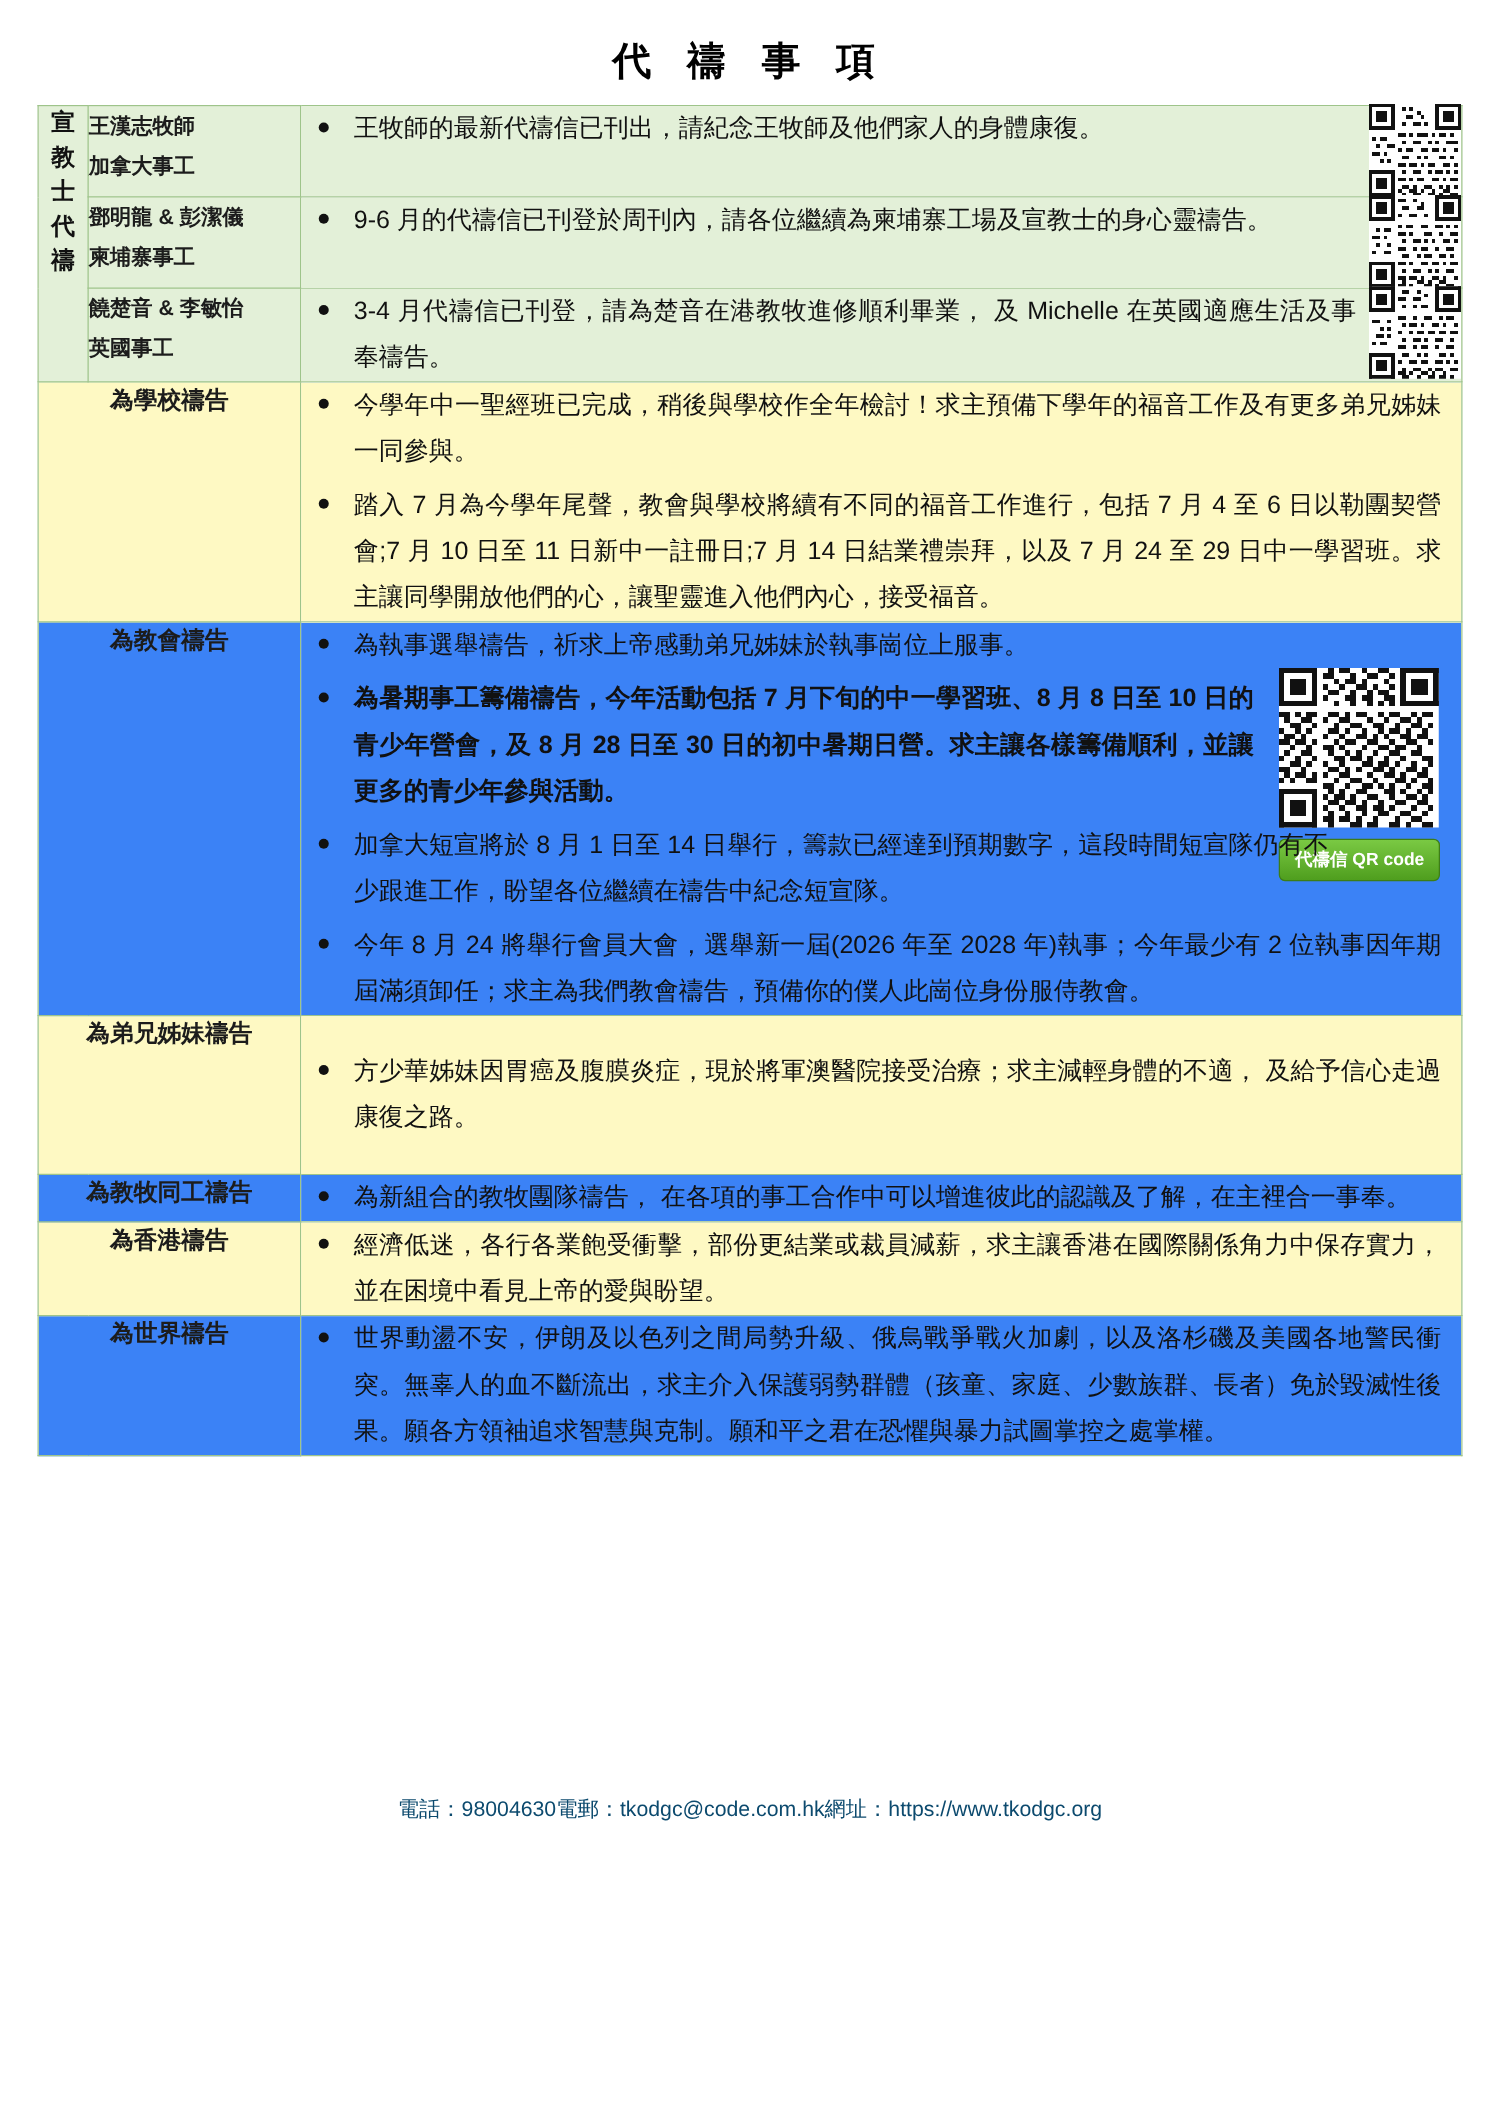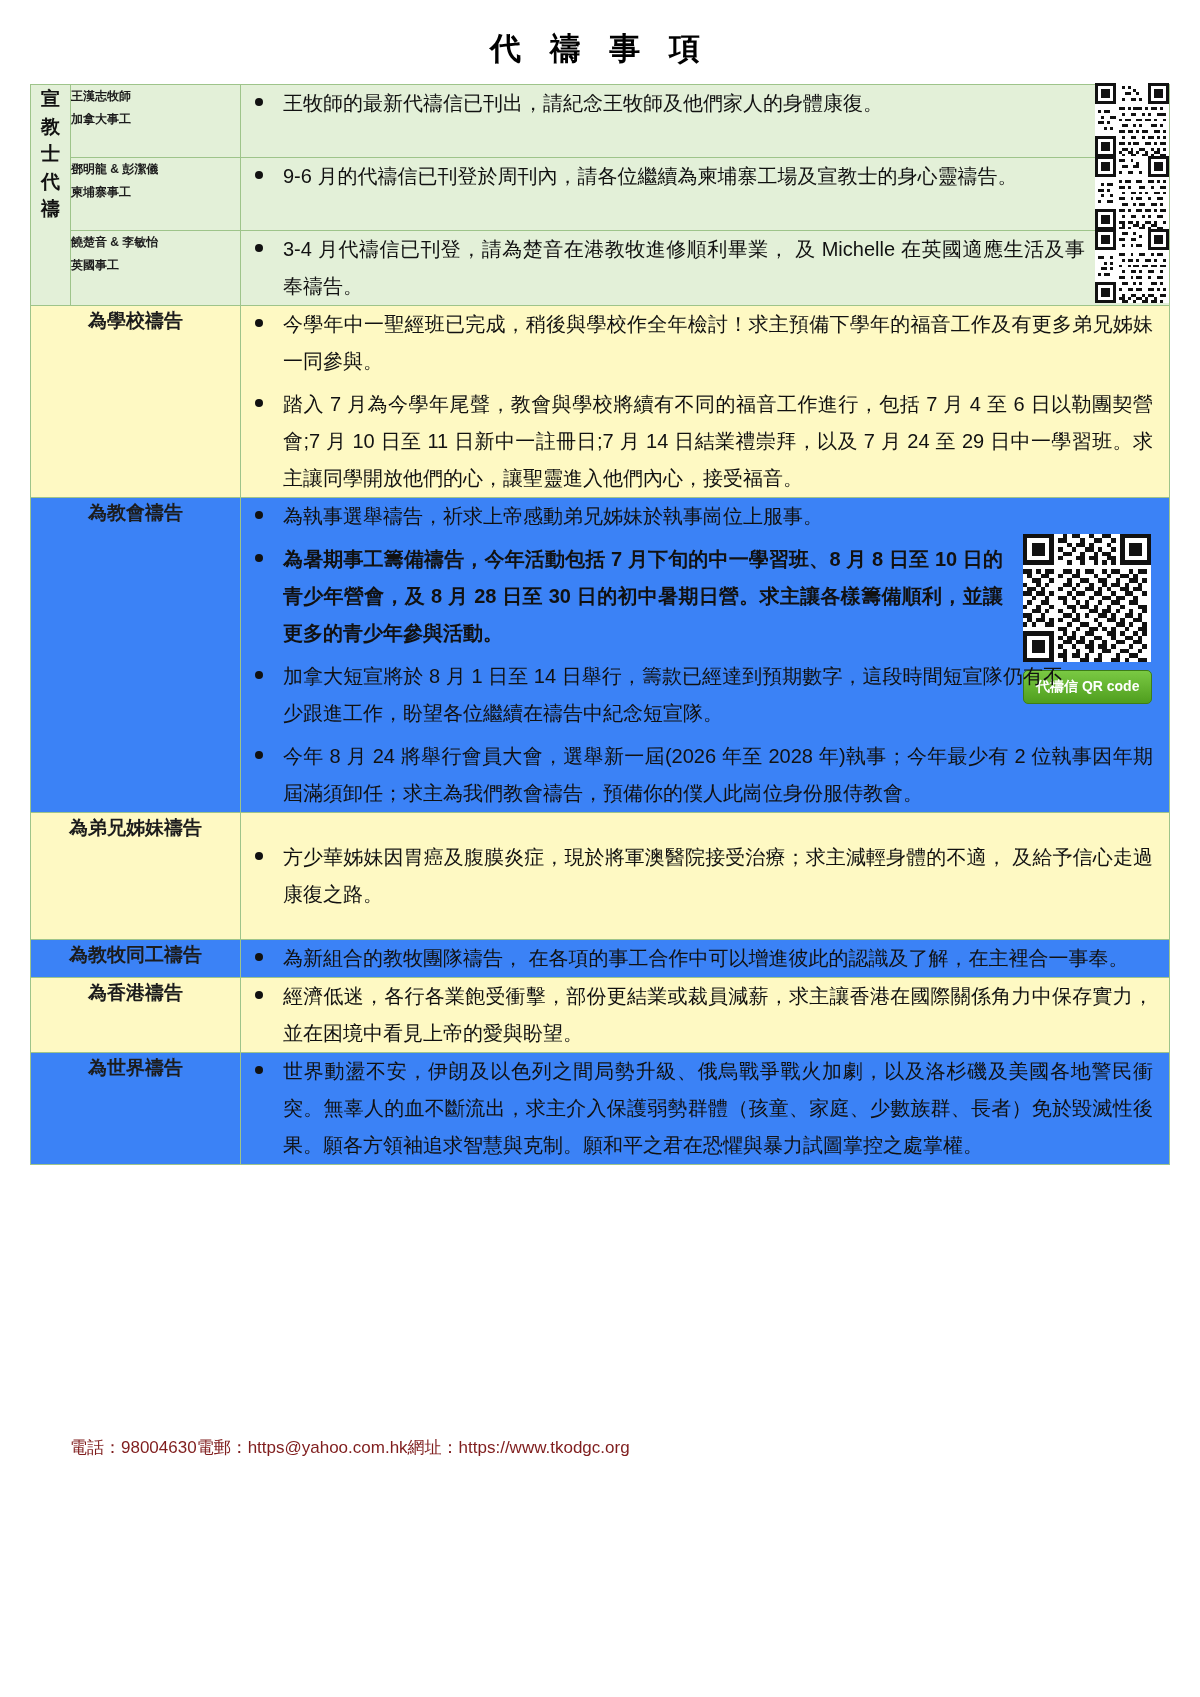--- a/index.html
+++ b/index.html
@@ -59,21 +59,21 @@
     font-weight: bold;
     line-height: 1.45;
     padding: 4px 2px;
   }
   .vert-label span {
     display: block;
   }
   .miss-name {
     width: 170px;
     vertical-align: middle;
-    font-size: 12px;
+    font-size: 17px;
     font-weight: bold;
     padding: 10px 8px 10px 14px;
     line-height: 1.9;
     color: #1c1c1c;
   }
   .miss-name .l2 { display:block; }
   .content-cell {
     padding: 10px 16px 12px 10px;
     position: relative;
   }
@@ -126,23 +126,23 @@
     padding: 7px 12px;
     border: 1px solid #3d7d17;
     white-space: nowrap;
   }
   .footer {
     position: absolute;
     left: 0;
     right: 0;
     bottom: 34px;
     display: flex;
-    justify-content: flex-start;
+    justify-content: center;
     font-size: 17px;
-    color: #7f1d1d;
+    color: #0c4a6e;
     padding: 0 70px;
     box-sizing: border-box;
   }
   .footer div { white-space: nowrap; }
 </style>
 </head>
 <body>
 
 <div class="page">
 
@@ -753,17 +753,17 @@
             <li>世界動盪不安，伊朗及以色列之間局勢升級、俄烏戰爭戰火加劇，以及洛杉磯及美國各地警民衝突。無辜人的血不斷流出，求主介入保護弱勢群體（孩童、家庭、少數族群、長者）免於毀滅性後果。願各方領袖追求智慧與克制。願和平之君在恐懼與暴力試圖掌控之處掌權。</li>
           </ul>
         </td>
       </tr>
 
     </tbody>
   </table>
 
   <div class="footer">
     <div>電話：98004630</div>
-    <div>電郵：https@yahoo.com.hk</div>
+    <div>電郵：tkodgc@code.com.hk</div>
     <div>網址：https://www.tkodgc.org</div>
   </div>
 
 </div>
 
 </body></html>

